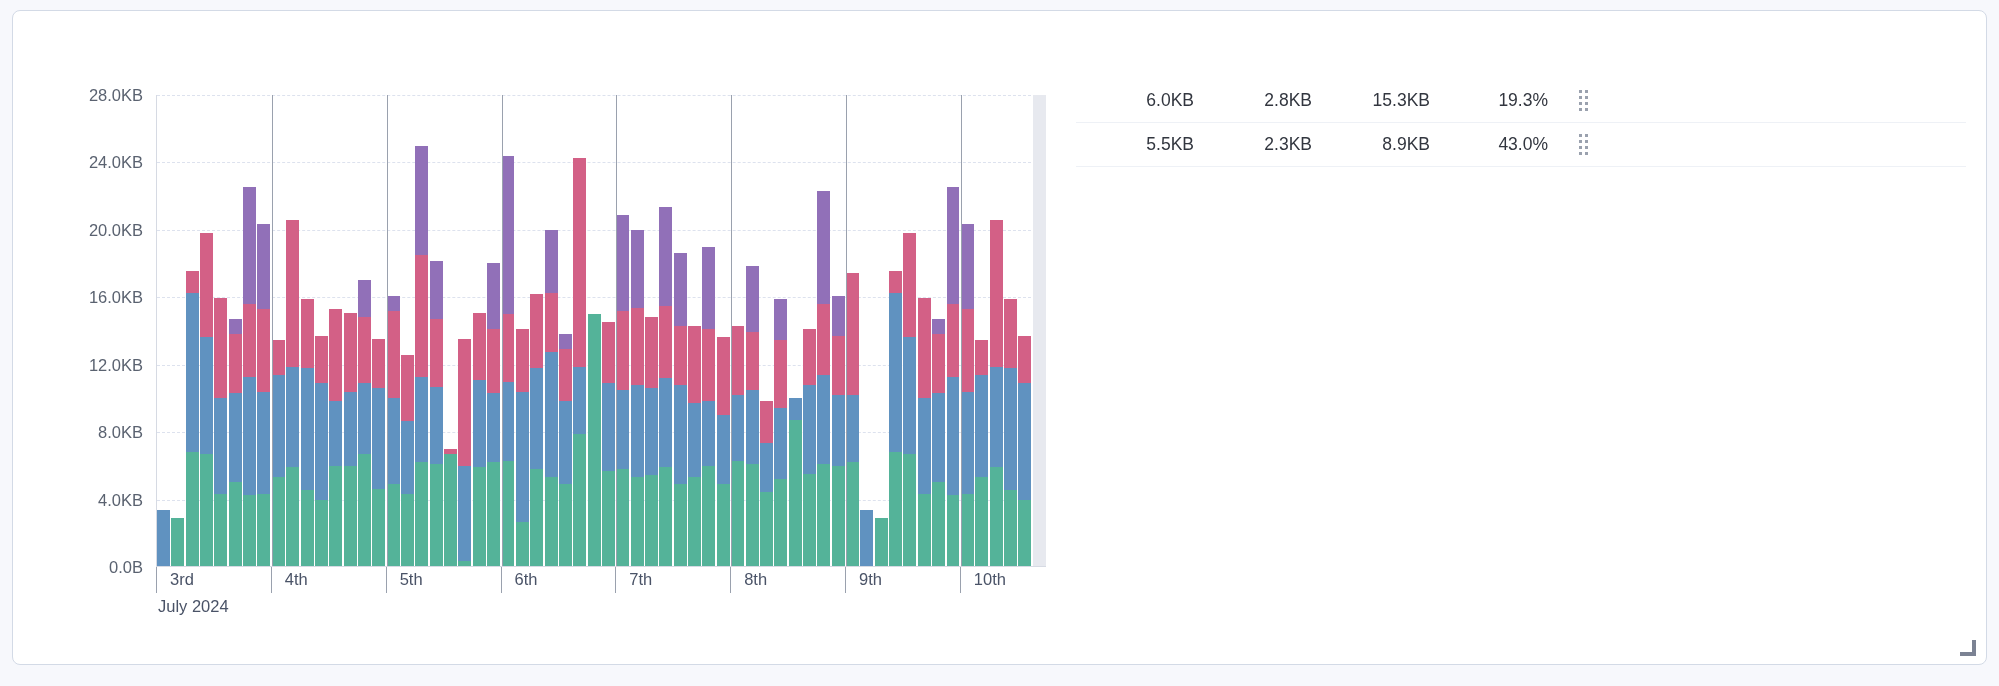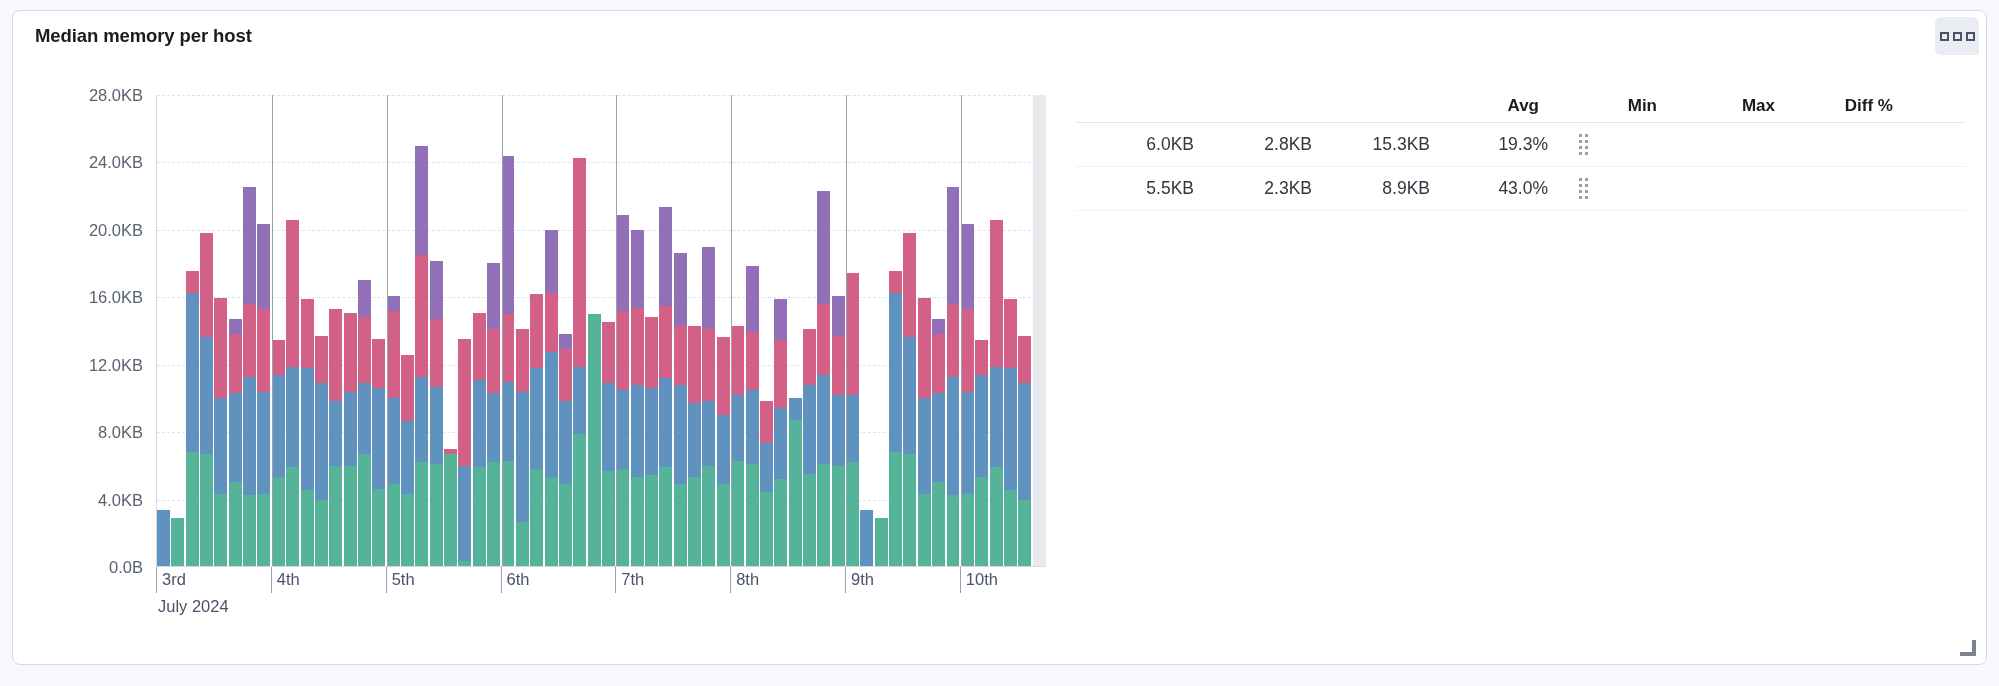--- a/index.html
+++ b/index.html
@@ -121,21 +121,21 @@
   .seg { position: absolute; left: 0; right: 0; }
 
   .xaxis {
     position: absolute;
     left: 125px; top: 496px;
     width: 890px; height: 70px;
   }
   .xtick {
     position: absolute;
     top: 0;
-    padding-left: 5px;
+    padding-left: 13px;
     border-left: 1px solid #9AA1AE;
     height: 26px;
     font-size: 16.5px;
     color: #4A5367;
     white-space: nowrap;
     line-height: 24px;
   }
   .xsub {
     position: absolute;
     top: 30px;
@@ -173,28 +173,20 @@
   .series-label { font-size: 17.5px; color: #32363F; white-space: nowrap; }
   .dot { width: 14px; height: 14px; border-radius: 50%; flex: 0 0 14px; }
   .grab { display: grid; grid-template-columns: 3px 3px; grid-gap: 3px; }
   .grab b { width: 3px; height: 3px; background: #9AA1AE; display: block; }
 </style>
 </head>
 <body>
 
 <div class="panel">
 
-  <div class="panel-header">
-    <div class="panel-title">Median memory per host</div>
-    <div class="panel-menu-btn">
-      <span></span>
-      <span></span>
-      <span></span>
-    </div>
-  </div>
 
   <div class="viz">
 
     <div class="chart-wrap">
       <div class="ylabels" id="ylabels">
           <div class="ylabel" style="top: 496px;">0.0B</div>
           <div class="ylabel" style="top: 428.571px;">4.0KB</div>
           <div class="ylabel" style="top: 361.143px;">8.0KB</div>
           <div class="ylabel" style="top: 293.714px;">12.0KB</div>
           <div class="ylabel" style="top: 226.286px;">16.0KB</div>
@@ -549,28 +541,20 @@
           <div class="xtick" style="left: 344.516px;">6th</div>
           <div class="xtick" style="left: 459.355px;">7th</div>
           <div class="xtick" style="left: 574.194px;">8th</div>
           <div class="xtick" style="left: 689.032px;">9th</div>
           <div class="xtick" style="left: 803.871px;">10th</div>
           <div class="xsub" style="left: 2px; text-align: center;">July 2024</div>
         </div>
     </div>
 
     <div class="legend-table">
-      <div class="lt-head">
-        <div class="c-name"></div>
-        <div class="c-num">Avg</div>
-        <div class="c-num">Min</div>
-        <div class="c-num">Max</div>
-        <div class="c-num">Diff %</div>
-        <div class="c-grab"></div>
-      </div>
       <div id="tableBody">
           <div class="lt-row">
             <div class="c-num">6.0KB</div>
             <div class="c-num">2.8KB</div>
             <div class="c-num">15.3KB</div>
             <div class="c-num">19.3%</div>
             <div class="c-grab">
               <div class="grab">
                 <b></b>
                 <b></b>

